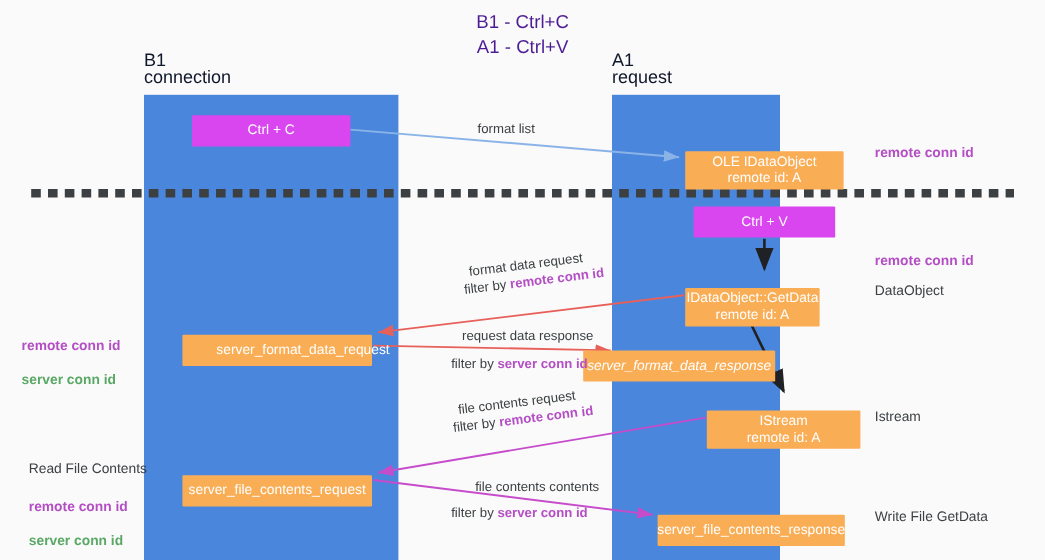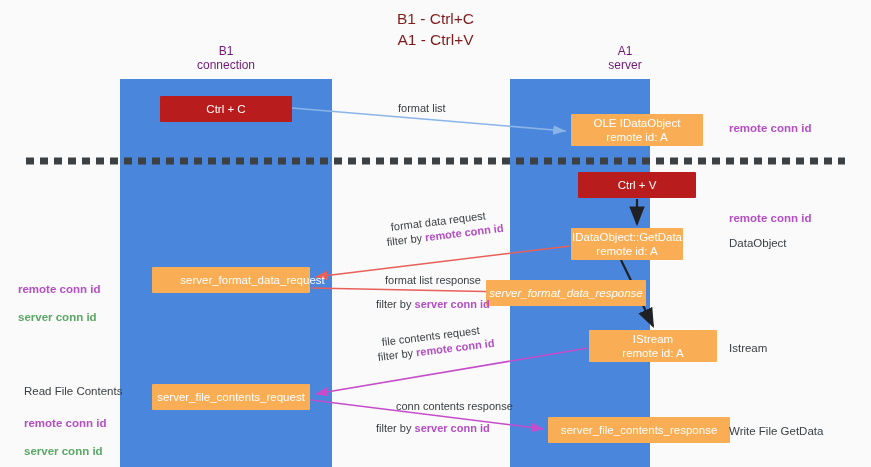--- a/index.html
+++ b/index.html
@@ -17,67 +17,66 @@
   }
   #canvas {
     position: absolute;
     inset: 0;
     width: 871px;
     height: 467px;
   }
 
   .col-header {
     position: absolute;
-    text-align: center;
-    font-size: 12px;
-    line-height: 14px;
-    color: #701a75;
+    font-size: 15px;
+    line-height: 14px;
+    color: #0f172a;
     white-space: pre-line;
   }
   #hdr-b1 { left: 120px; top: 44px; width: 212px; }
   #hdr-a1 { left: 510px; top: 44px; width: 230px; }
 
   #diagram-title {
     position: absolute;
     left: 0; top: 8px;
     width: 871px;
     text-align: center;
     font-size: 15.5px;
     line-height: 21px;
-    color: #7f1d1d;
+    color: #4c1d95;
     white-space: pre-line;
   }
 
   .node {
     position: absolute;
     box-sizing: border-box;
     display: flex;
     flex-direction: column;
     align-items: center;
     justify-content: center;
     text-align: center;
     color: #ffffff;
     font-size: 11.5px;
     line-height: 14px;
     border-radius: 1px;
     white-space: pre-line;
     padding: 2px 4px;
   }
-  .node.green { background: #b91c1c; }
-  .node.orange { background: #f9ad55; }
+  .node.green { background: #d946ef; }
+  .node.orange { background: #f9ad55; margin-top: 12px; }
 
   #node-ctrlc   { left: 160px; top: 96px;  width: 132px; height: 26px; }
   #node-idataobject { left: 571px; top: 114px; width: 132px; height: 32px; }
   #node-ctrlv   { left: 578px; top: 172px; width: 118px; height: 26px; }
   #node-getdata { left: 571px; top: 228px; width: 112px; height: 32px; }
   #node-fmt-req { left: 152px; top: 267px; width: 158px; height: 26px; padding-left: 47px; }
   #node-fmt-res { left: 486px; top: 280px; width: 160px; height: 26px; font-style: italic; }
   #node-istream { left: 589px; top: 330px; width: 128px; height: 32px; }
   #node-file-req { left: 152px; top: 384px; width: 158px; height: 26px; }
-  #node-file-res { left: 548px; top: 417px; width: 182px; height: 26px; }
+  #node-file-res { left: 548px; top: 417px; width: 156px; height: 26px; }
 
   .side-label {
     position: absolute;
     font-size: 11.5px;
     line-height: 14px;
     color: #3c4043;
     white-space: pre-line;
   }
   .purple { color: #b44ec4; }
   .green-txt { color: #5aa865; }
@@ -155,47 +154,47 @@
 
   <line x1="311" y1="400" x2="544" y2="429" stroke="#c64ccb" stroke-width="1.6" marker-end="url(#ah-mag)"></line>
 </svg>
 
 <div id="diagram-title">B1 - Ctrl+C
 A1 - Ctrl+V</div>
 
 <div id="hdr-b1" class="col-header">B1
 connection</div>
 <div id="hdr-a1" class="col-header">A1
-server</div>
+request</div>
 
 <div id="node-ctrlc" class="node green">Ctrl + C</div>
 <div id="node-idataobject" class="node orange">OLE IDataObject
 remote id: A</div>
 <div id="node-ctrlv" class="node green">Ctrl + V</div>
 <div id="node-getdata" class="node orange">IDataObject::GetData
 remote id: A</div>
 <div id="node-fmt-req" class="node orange">server_format_data_request</div>
 <div id="node-fmt-res" class="node orange">server_format_data_response</div>
 <div id="node-istream" class="node orange">IStream
 remote id: A</div>
 <div id="node-file-req" class="node orange">server_file_contents_request</div>
 <div id="node-file-res" class="node orange">server_file_contents_response</div>
 
 <div id="el-format-list" class="edge-label">format list</div>
 
 <div id="el-fdr-1" class="edge-label">format data request</div>
 <div id="el-fdr-2" class="edge-label"><span>filter by </span><b>remote conn id</b></div>
 
-<div id="el-fdres-1" class="edge-label">format list response</div>
+<div id="el-fdres-1" class="edge-label">request data response</div>
 <div id="el-fdres-2" class="edge-label"><span>filter by </span><b>server conn id</b></div>
 
 <div id="el-fcr-1" class="edge-label">file contents request</div>
 <div id="el-fcr-2" class="edge-label"><span>filter by </span><b>remote conn id</b></div>
 
-<div id="el-fcres-1" class="edge-label">conn contents response</div>
+<div id="el-fcres-1" class="edge-label">file contents contents</div>
 <div id="el-fcres-2" class="edge-label"><span>filter by </span><b>server conn id</b></div>
 
 <div id="lbl-remote-1" class="side-label">remote conn id</div>
 <div id="lbl-remote-2" class="side-label">remote conn id</div>
 <div id="lbl-dataobject" class="side-label">DataObject</div>
 <div id="lbl-istream" class="side-label">Istream</div>
 <div id="lbl-write-file" class="side-label">Write File GetData</div>
 
 <div id="lbl-left-1" class="side-label">
   <div class="purple">remote conn id</div>

